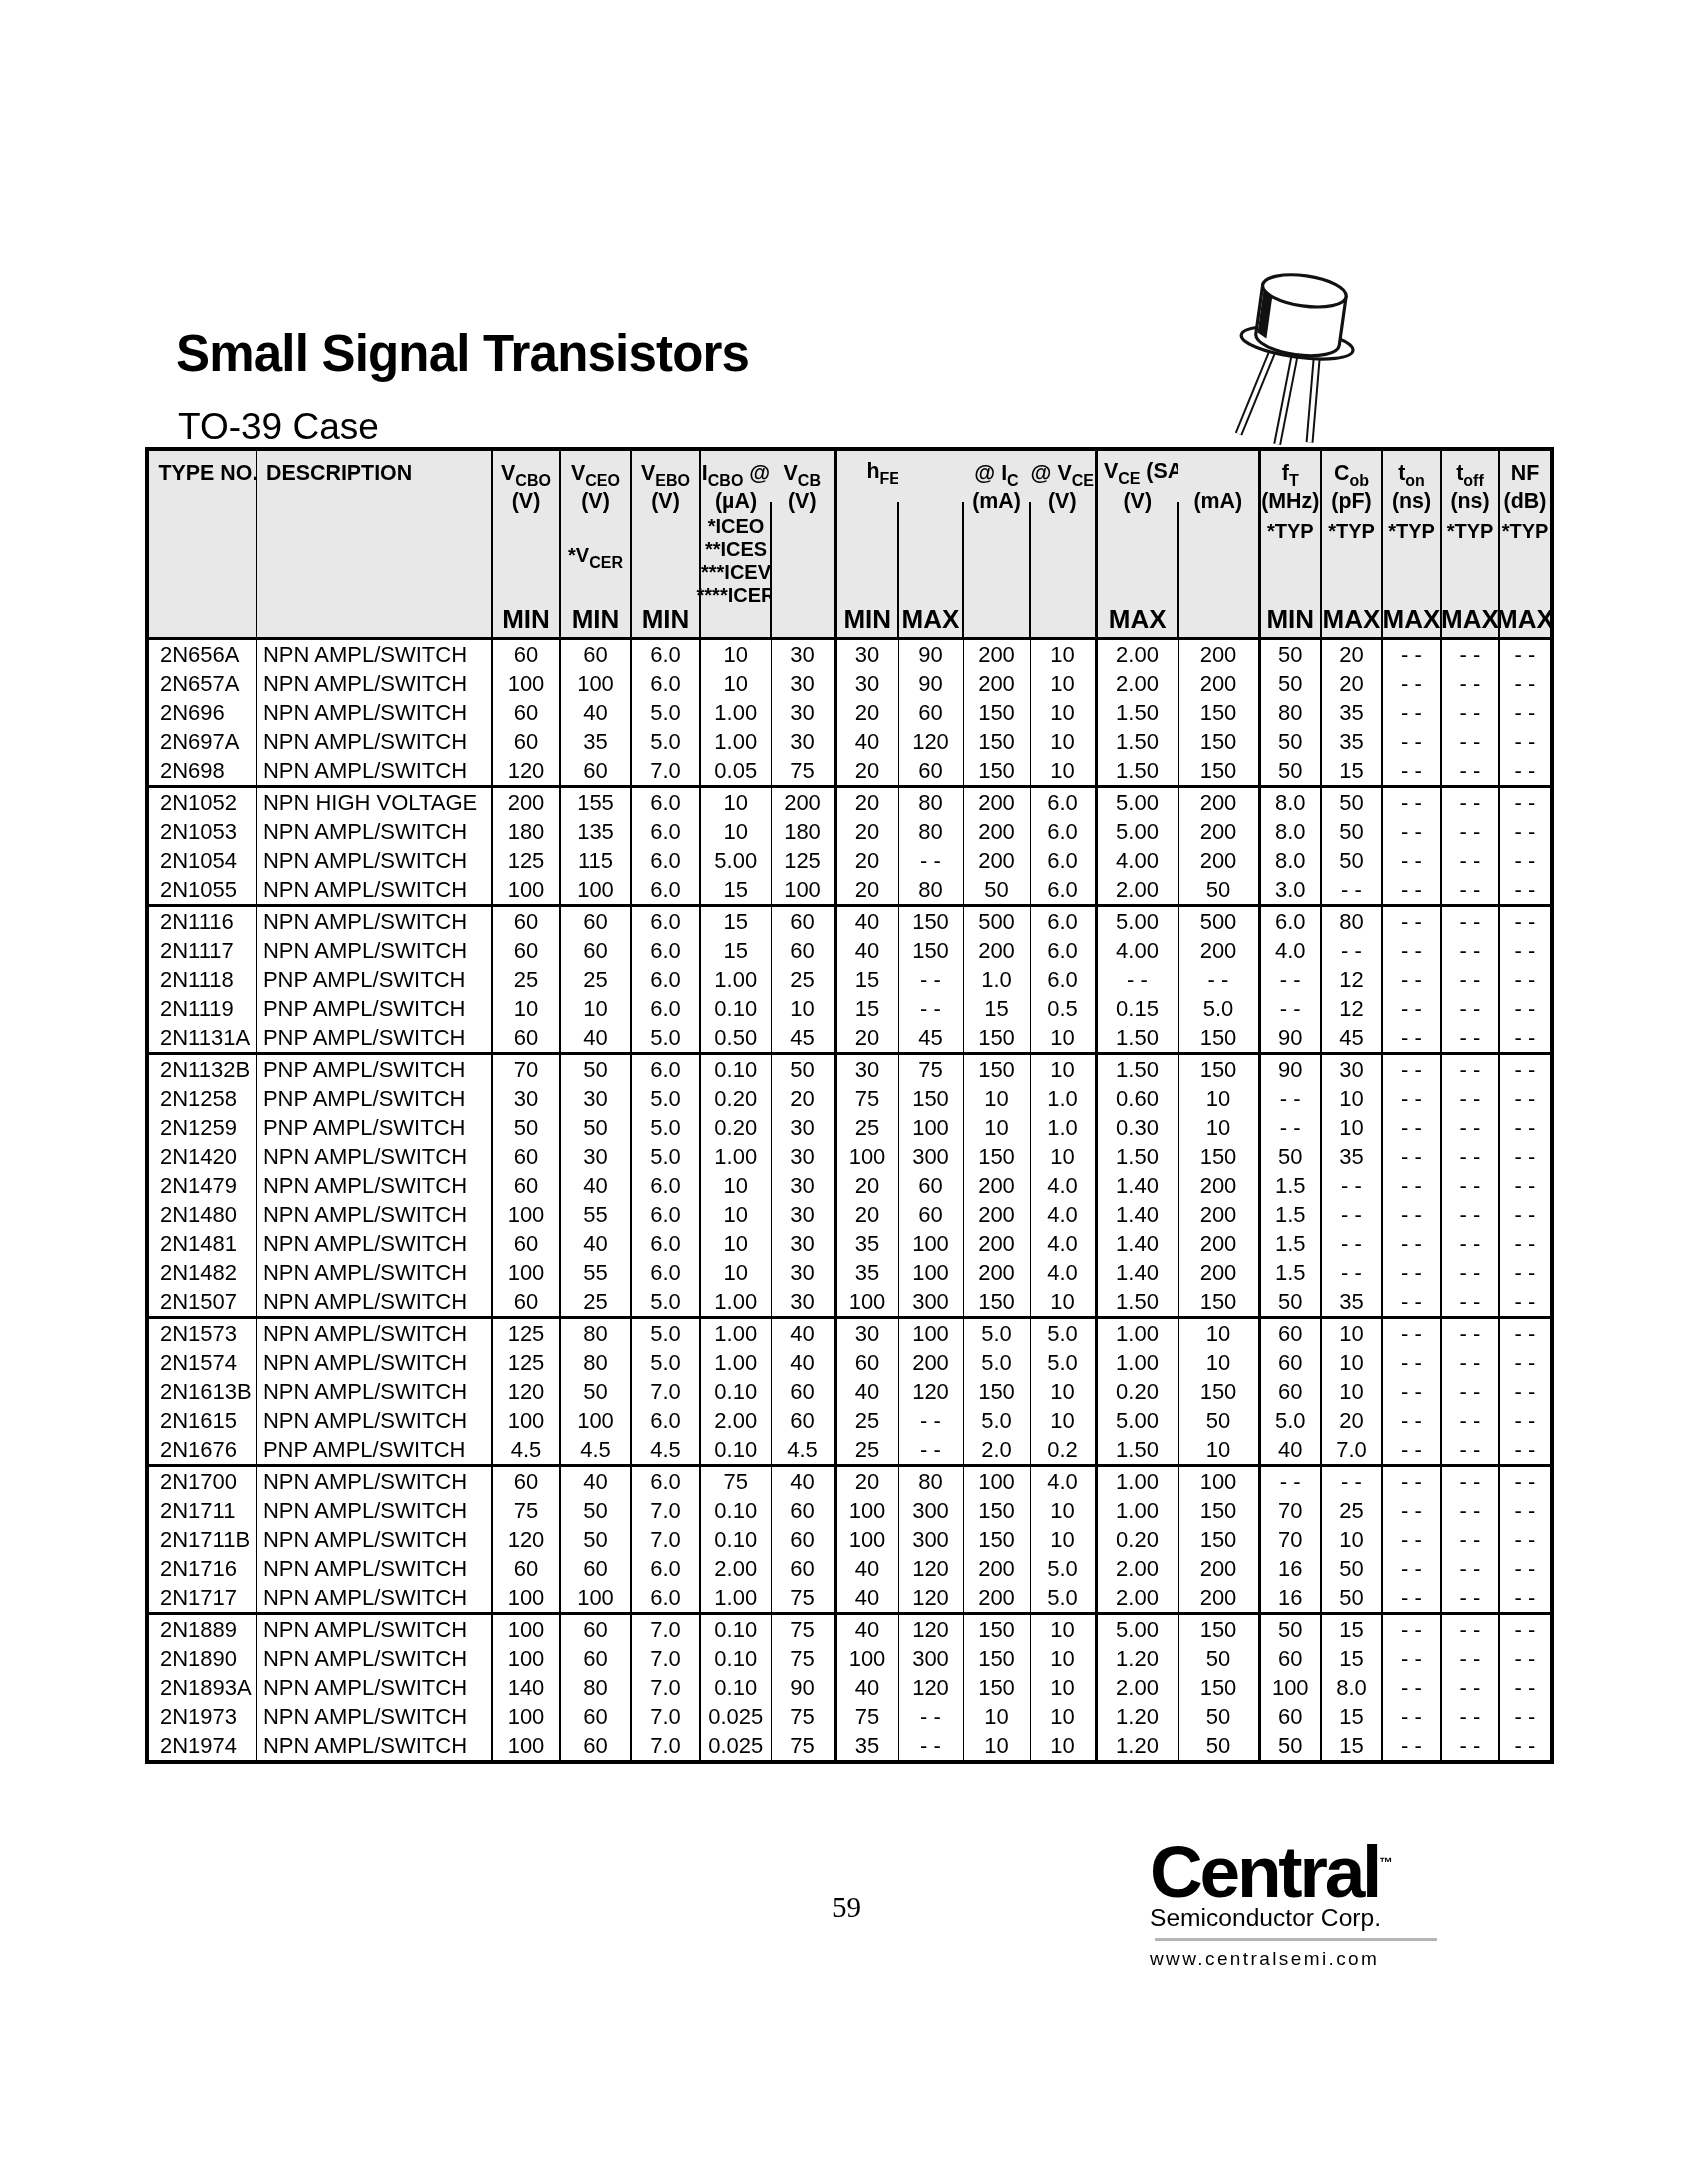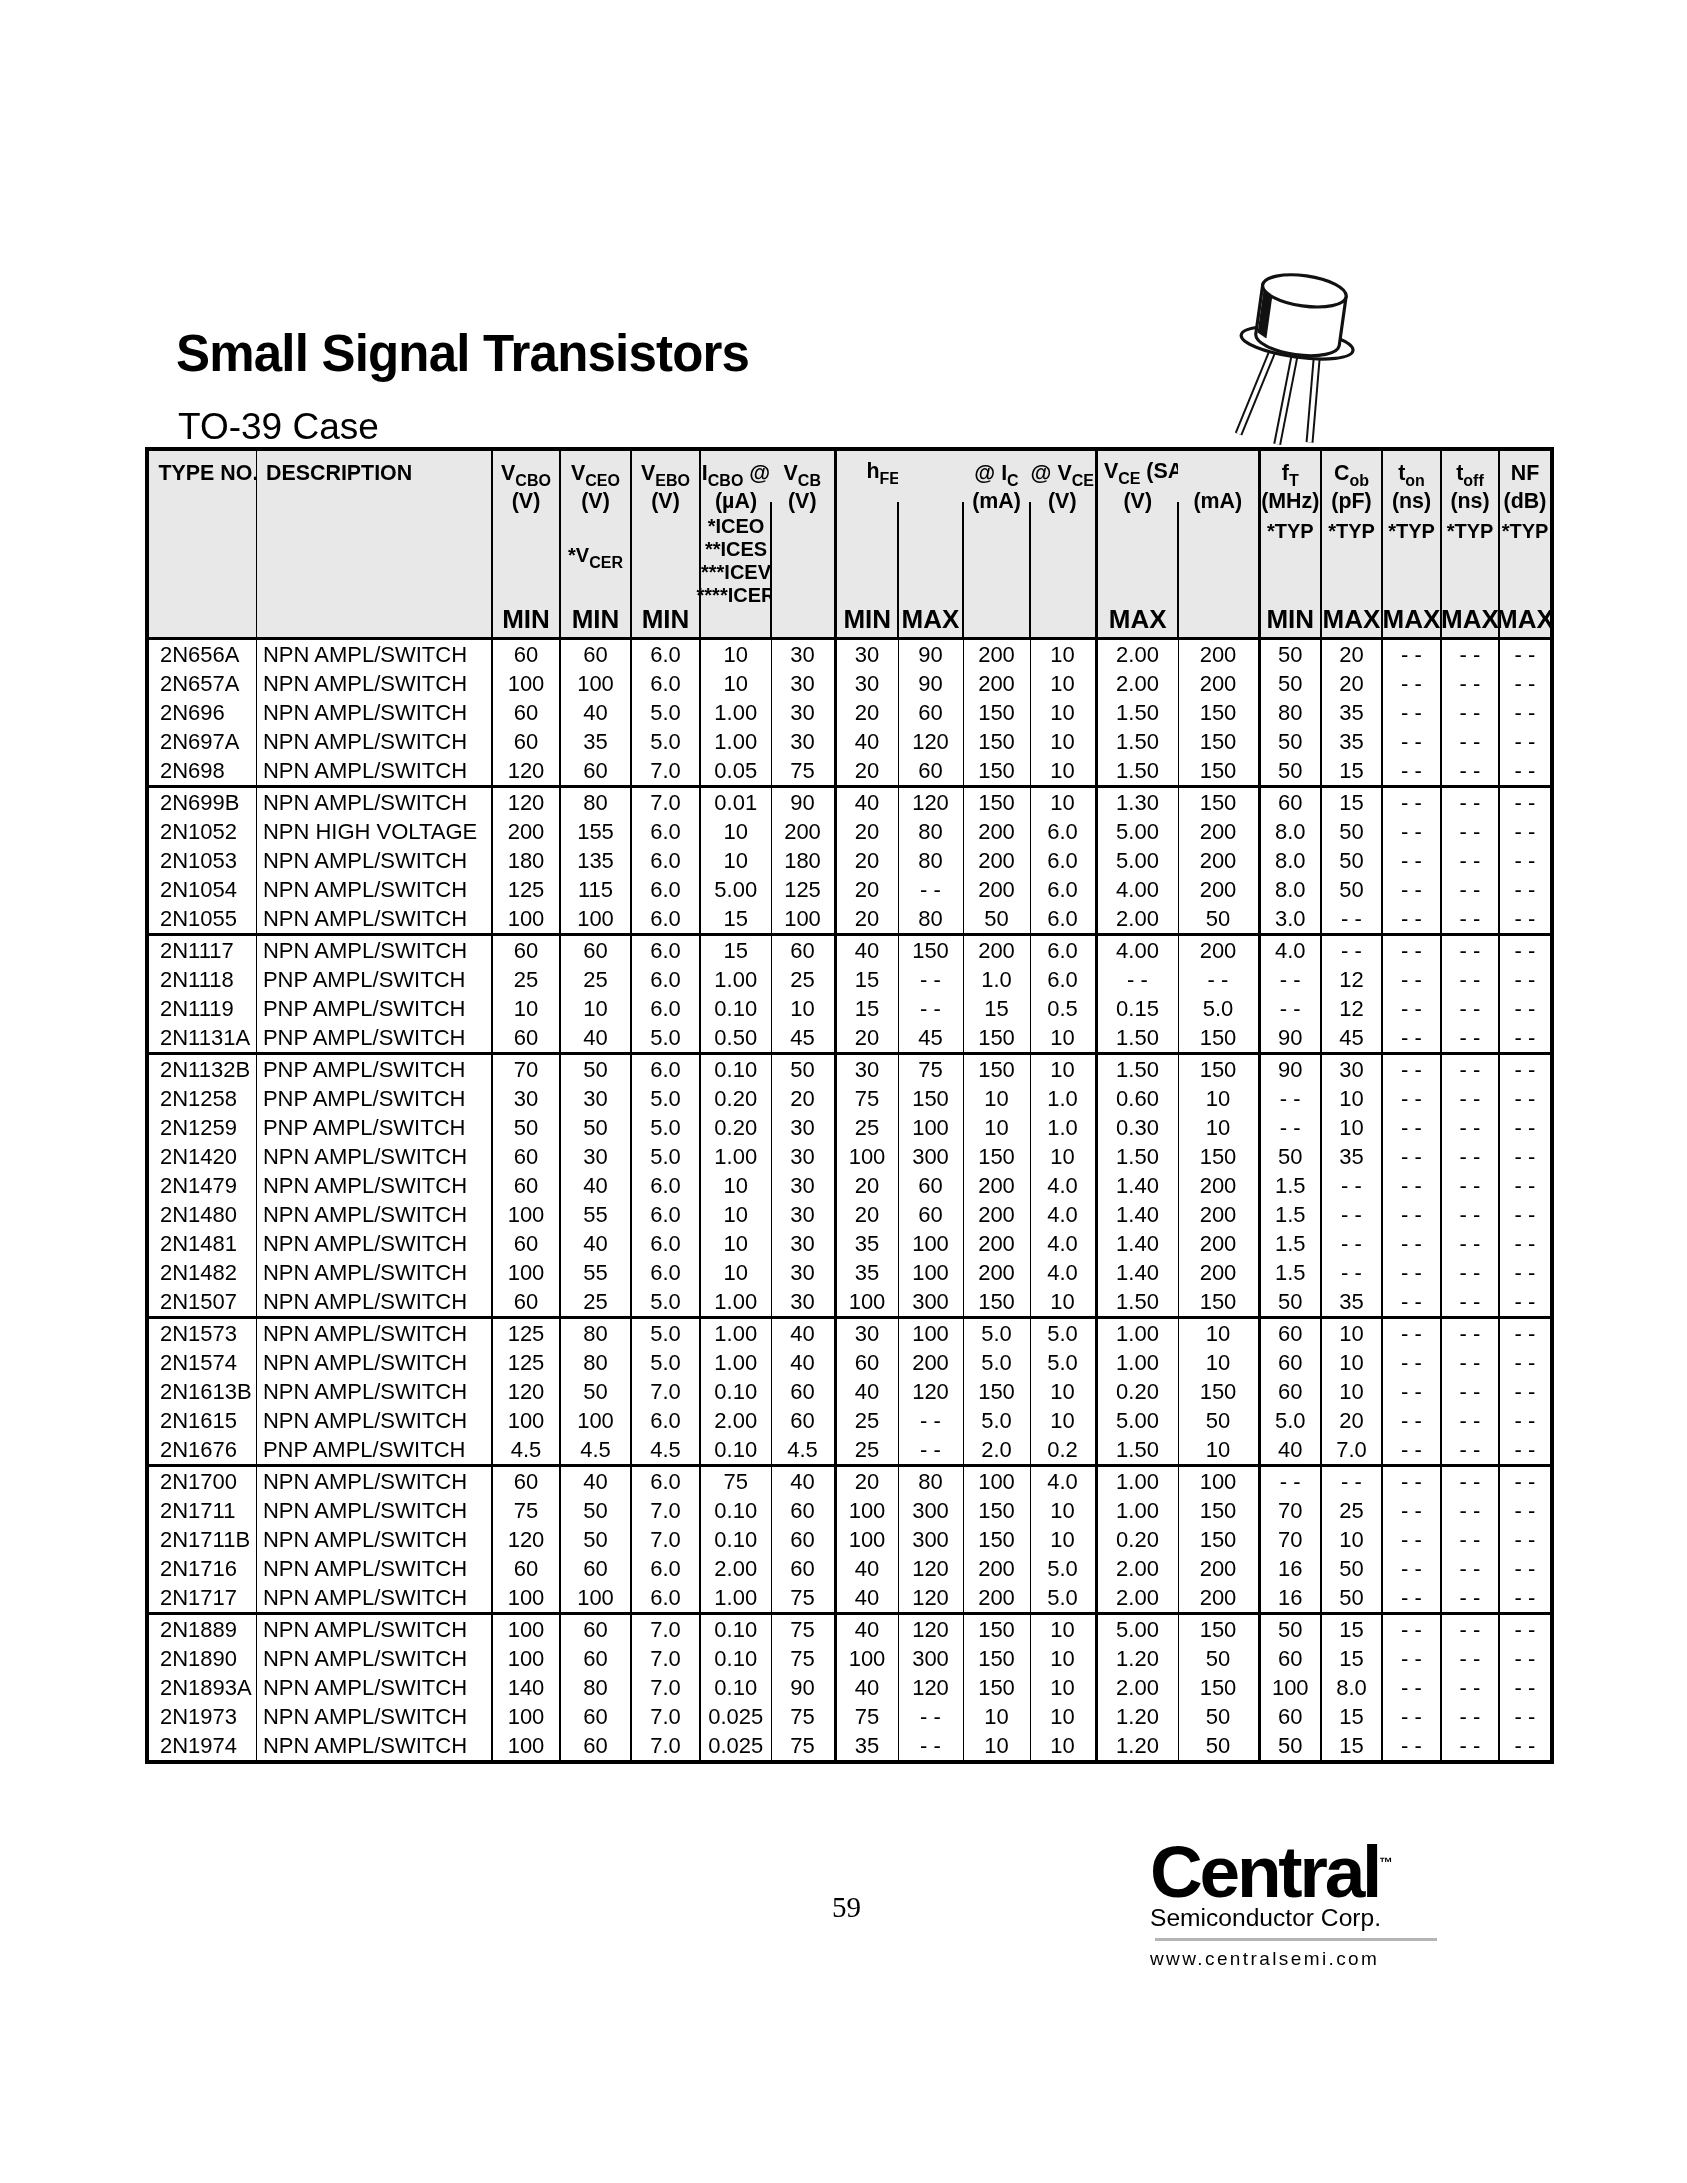--- a/index.html
+++ b/index.html
@@ -348,40 +348,20 @@
             <td class="bl2">10</td>
             <td class="bl4">1.50</td>
             <td class="bl2">150</td>
             <td class="bl4">50</td>
             <td class="bl3">15</td>
             <td class="bl3">- -</td>
             <td class="bl3">- -</td>
             <td class="bl3">- -</td>
           </tr>
           <tr>
-            <td class="tcol cl">2N699B</td>
-            <td class="bl2 cl">NPN AMPL/SWITCH</td>
-            <td class="bl3">120</td>
-            <td class="bl3">80</td>
-            <td class="bl3">7.0</td>
-            <td class="bl3">0.01</td>
-            <td class="bl2">90</td>
-            <td class="bl4">40</td>
-            <td class="bl2">120</td>
-            <td class="bl2">150</td>
-            <td class="bl2">10</td>
-            <td class="bl4">1.30</td>
-            <td class="bl2">150</td>
-            <td class="bl4">60</td>
-            <td class="bl3">15</td>
-            <td class="bl3">- -</td>
-            <td class="bl3">- -</td>
-            <td class="bl3">- -</td>
-          </tr>
-          <tr>
             <td class="tcol cl">2N1052</td>
             <td class="bl2 cl">NPN HIGH VOLTAGE</td>
             <td class="bl3">200</td>
             <td class="bl3">155</td>
             <td class="bl3">6.0</td>
             <td class="bl3">10</td>
             <td class="bl2">200</td>
             <td class="bl4">20</td>
             <td class="bl2">80</td>
             <td class="bl2">200</td>
@@ -443,20 +423,40 @@
             <td class="bl3">15</td>
             <td class="bl2">100</td>
             <td class="bl4">20</td>
             <td class="bl2">80</td>
             <td class="bl2">50</td>
             <td class="bl2">6.0</td>
             <td class="bl4">2.00</td>
             <td class="bl2">50</td>
             <td class="bl4">3.0</td>
             <td class="bl3">- -</td>
+            <td class="bl3">- -</td>
+            <td class="bl3">- -</td>
+            <td class="bl3">- -</td>
+          </tr>
+          <tr>
+            <td class="tcol cl">2N1116</td>
+            <td class="bl2 cl">NPN AMPL/SWITCH</td>
+            <td class="bl3">60</td>
+            <td class="bl3">60</td>
+            <td class="bl3">6.0</td>
+            <td class="bl3">15</td>
+            <td class="bl2">60</td>
+            <td class="bl4">40</td>
+            <td class="bl2">150</td>
+            <td class="bl2">500</td>
+            <td class="bl2">6.0</td>
+            <td class="bl4">5.00</td>
+            <td class="bl2">500</td>
+            <td class="bl4">6.0</td>
+            <td class="bl3">80</td>
             <td class="bl3">- -</td>
             <td class="bl3">- -</td>
             <td class="bl3">- -</td>
           </tr>
           <tr>
             <td class="tcol cl">2N1117</td>
             <td class="bl2 cl">NPN AMPL/SWITCH</td>
             <td class="bl3">60</td>
             <td class="bl3">60</td>
             <td class="bl3">6.0</td>

